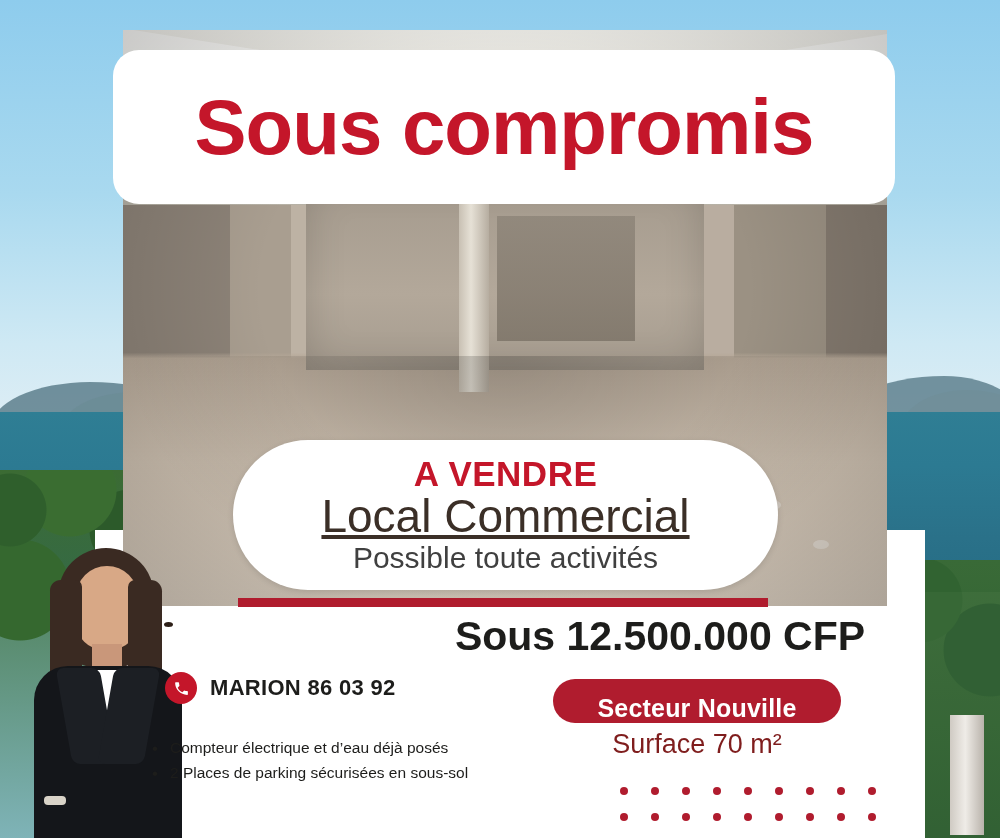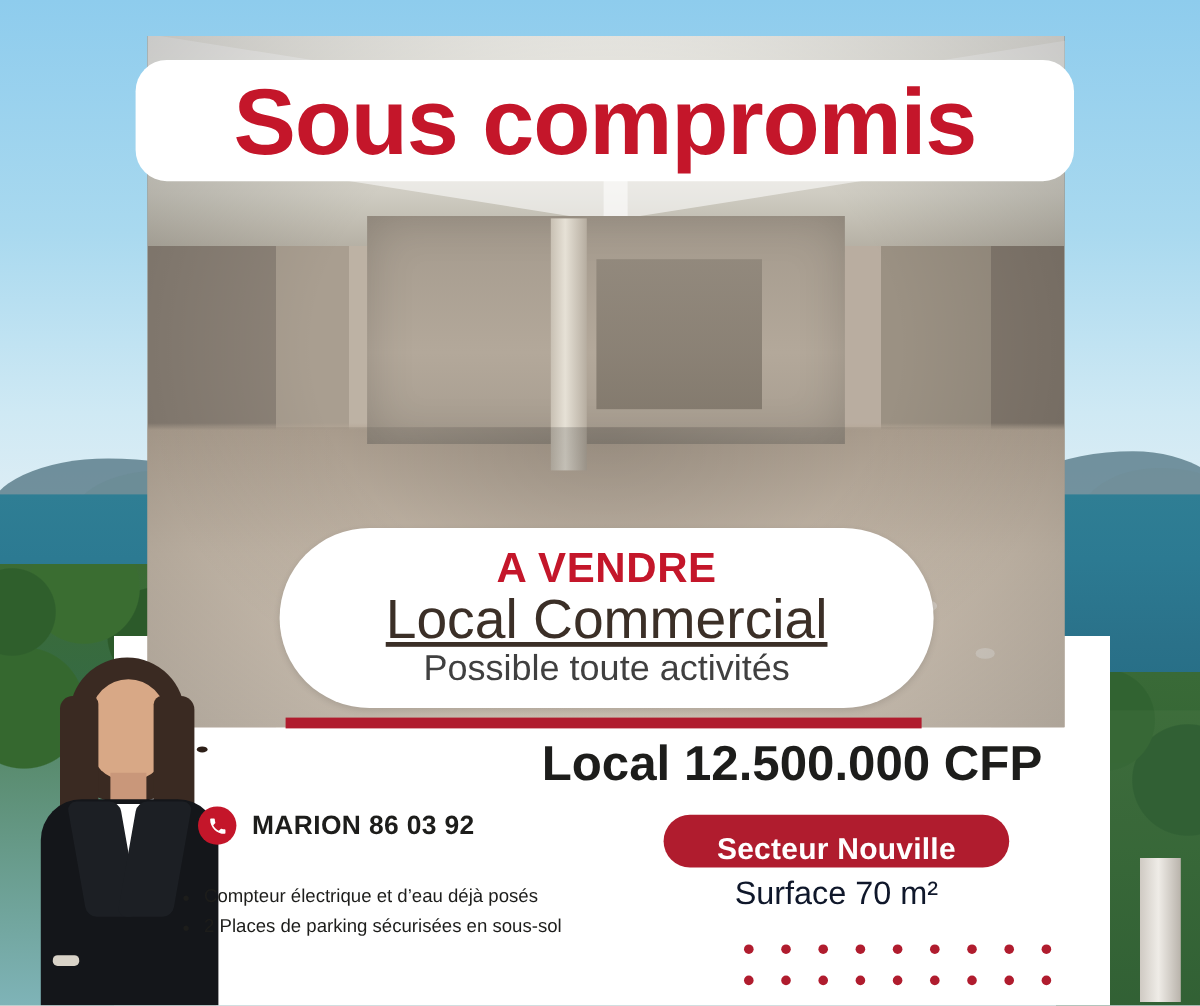--- a/index.html
+++ b/index.html
@@ -139,21 +139,21 @@
   .photo-spot {
     position: absolute;
     border-radius: 50%;
     background: rgba(255,255,255,.35);
   }
 
   
   .banner-sold {
     position: absolute;
     left: 113px; top: 50px;
-    width: 782px; height: 101px;
+    width: 782px; height: 154px;
     background: #ffffff;
     border-radius: 26px;
     display: flex;
     align-items: center;
     justify-content: center;
   }
   .banner-sold span {
     font-size: 78px;
     font-weight: bold;
     color: #c4162a;
@@ -338,21 +338,21 @@
     font-size: 25px;
     font-weight: bold;
     letter-spacing: .2px;
   }
   .surface {
     position: absolute;
     left: 553px; top: 729px;
     width: 288px;
     text-align: center;
     font-size: 27px;
-    color: #0f172a;
+    color: #7f1d1d;
   }
 
   
   .dots {
     position: absolute;
     left: 608px; top: 787px;
     width: 280px;
     display: grid;
     grid-template-columns: repeat(9, 1fr);
     grid-row-gap: 18px;
@@ -401,21 +401,21 @@
   </div>
 
   <div class="pill-main">
     <div class="a-vendre">A VENDRE</div>
     <div class="local">Local Commercial</div>
     <div class="possible">Possible toute activités</div>
   </div>
 
   <div class="red-rule"></div>
 
-  <div class="price">Local 12.500.000 CFP</div>
+  <div class="price">Sous 12.500.000 CFP</div>
 
   <div class="agent">
     <div class="agent-hair"></div>
     <div class="agent-face">
       <div class="agent-eye-l"></div>
       <div class="agent-eye-r"></div>
       <div class="agent-smile"></div>
     </div>
     <div class="agent-hair-side-l"></div>
     <div class="agent-hair-side-r"></div>

